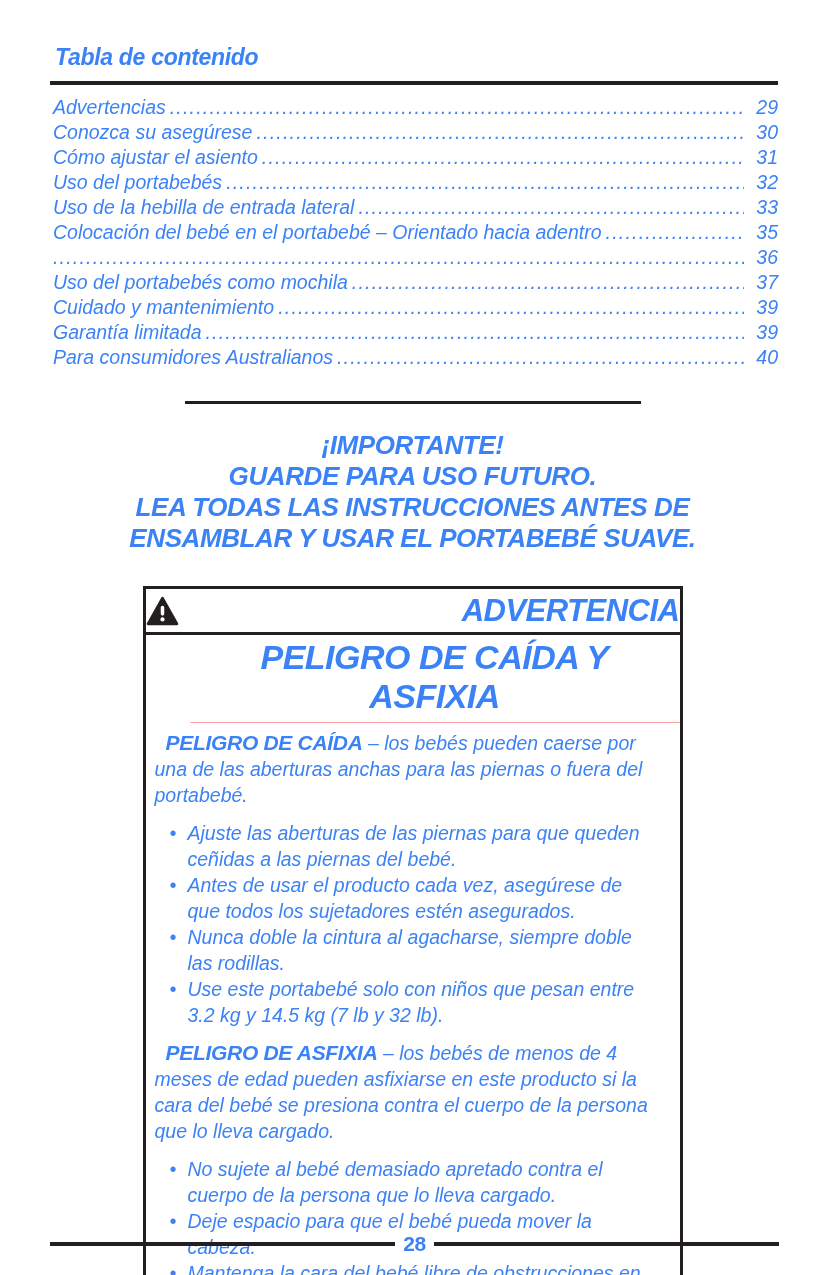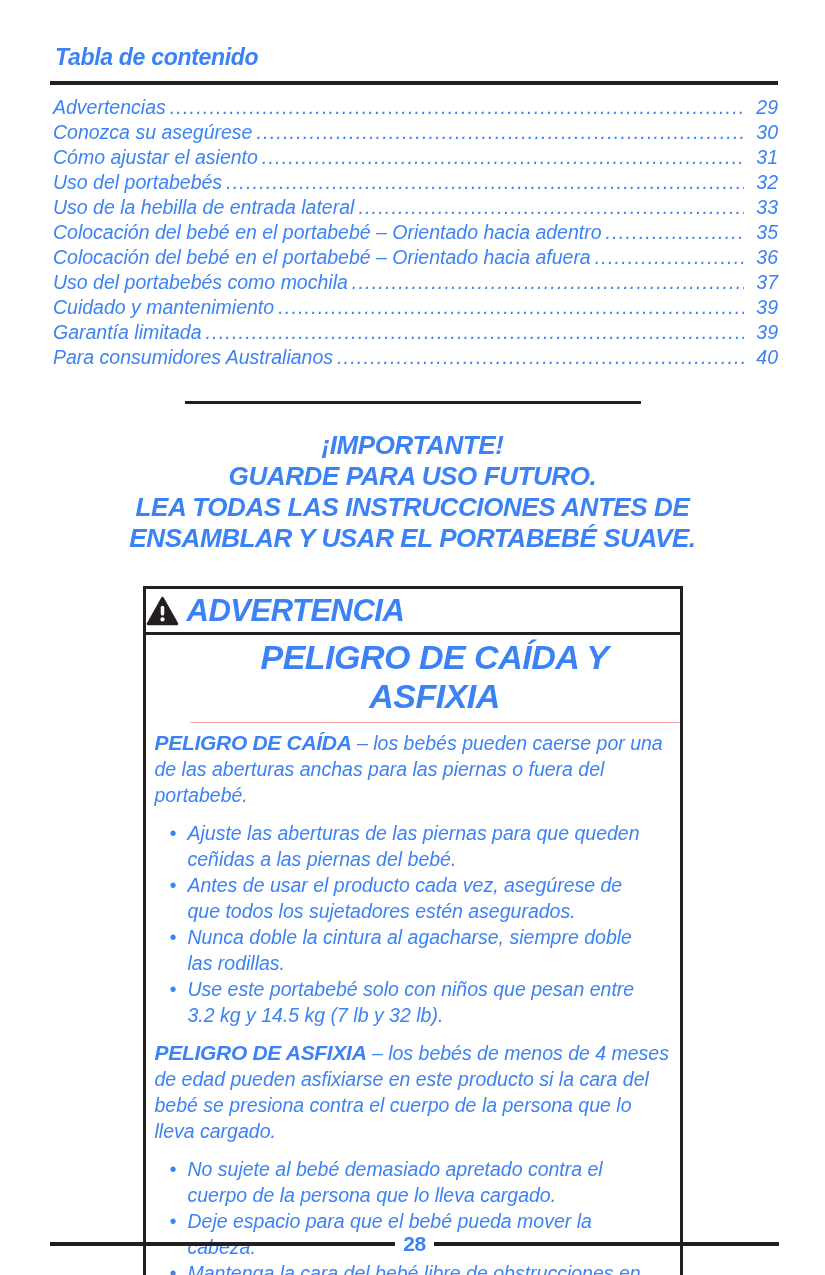--- a/index.html
+++ b/index.html
@@ -17,32 +17,32 @@
   .toc-label { white-space:nowrap; padding-right:4px; }
   .toc-dots { flex:1; overflow:hidden; white-space:nowrap; letter-spacing:1.2px; }
   .toc-page { min-width:30px; text-align:right; padding-left:4px; }
 
   .mid-divider { width:456px; height:3px; background:#231f20; margin:30px auto 0; }
 
   .important { margin-top:26px; text-align:center; font-weight:bold; font-size:26px; line-height:31px; letter-spacing:-0.4px; }
 
   .warning-box { width:540px; margin:32px auto 0; border:3px solid #231f20; box-sizing:border-box; }
   .warning-header {
-    display:flex; justify-content:flex-start; align-items:center; gap:8px;
+    display:flex; justify-content:space-between; align-items:center; gap:8px;
     border-bottom:3px solid #231f20; height:43px;
     font-weight:bold; font-size:31px; letter-spacing:-0.5px;
   }
   .warning-icon svg { display:block; }
   .danger-title {
     border-bottom:1px solid #fca5a5; text-align:center; font-weight:bold;
     font-size:34px; line-height:39px; padding:3px 8px 6px; letter-spacing:-0.5px;margin-left:44px;
   }
   .warning-body { padding:7px 8px 10px 9px; font-size:19.5px; line-height:26px; }
   .warn-para { margin:0; }
-  .warn-lead { font-weight:bold; font-size:21px; letter-spacing:-0.3px; }
+  .warn-lead { font-weight:bold; font-size:21px; letter-spacing:-0.3px;margin-left:11px; }
   .warn-list { list-style:none; margin:12px; padding:0; }
   .warn-list li { position:relative; padding-left:21px; }
   .warn-list li::before { content:"\2022"; position:absolute; left:3px; }
   .warn-section + .warn-section { margin-top:7px; }
 
   .page-footer { position:absolute; left:50px; right:46px; bottom:19px; display:flex; align-items:center;text-align:right; }
   .footer-line { flex:1; height:3.5px; background:#231f20; }
   .footer-page { font-weight:bold; font-style:normal; font-size:21px; padding:0 8px; letter-spacing:-0.5px; }
 </style>
 </head>
@@ -80,21 +80,20 @@
         <span class="toc-label">Uso de la hebilla de entrada lateral</span>
         <span class="toc-dots"> ............................................................................................................................................</span>
         <span class="toc-page">33</span>
       </div>
       <div class="toc-row">
         <span class="toc-label">Colocación del bebé en el portabebé – Orientado hacia adentro</span>
         <span class="toc-dots"> ............................................................................................................................................</span>
         <span class="toc-page">35</span>
       </div>
       <div class="toc-row">
-        <span class="toc-label">Colocación del bebé en el portabebé – Orientado hacia afuera</span>
         <span class="toc-dots"> ............................................................................................................................................</span>
         <span class="toc-page">36</span>
       </div>
       <div class="toc-row">
         <span class="toc-label">Uso del portabebés como mochila</span>
         <span class="toc-dots"> ............................................................................................................................................</span>
         <span class="toc-page">37</span>
       </div>
       <div class="toc-row">
         <span class="toc-label">Cuidado y mantenimiento</span>

